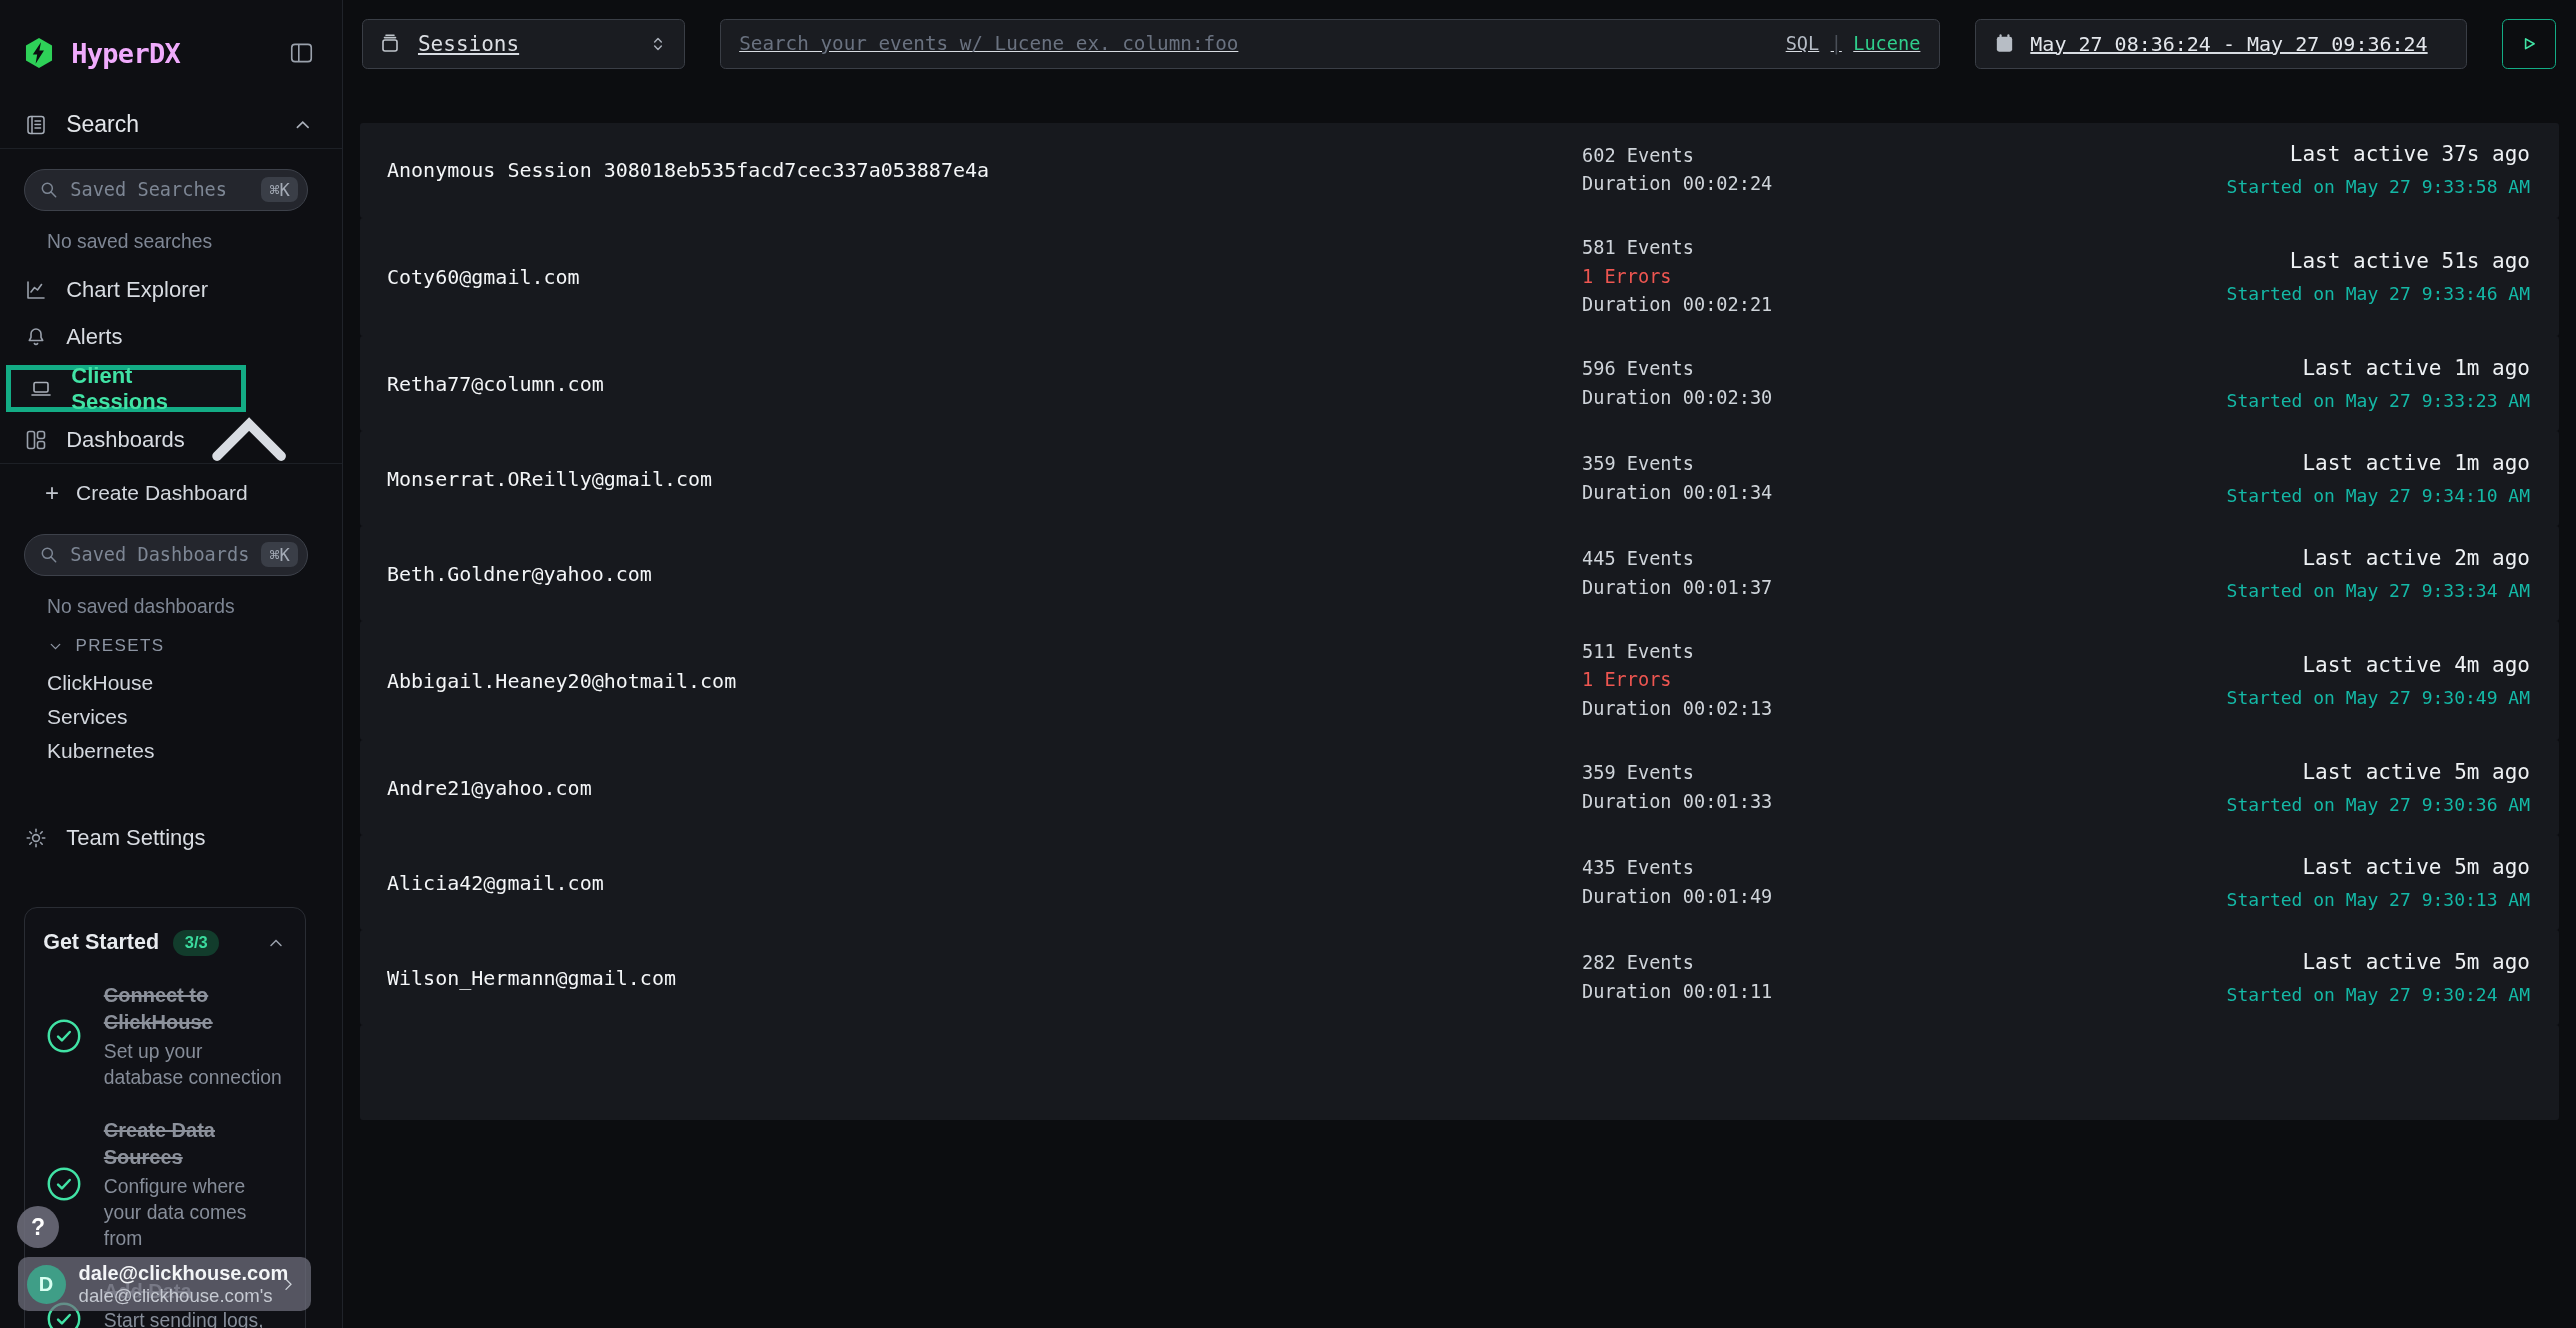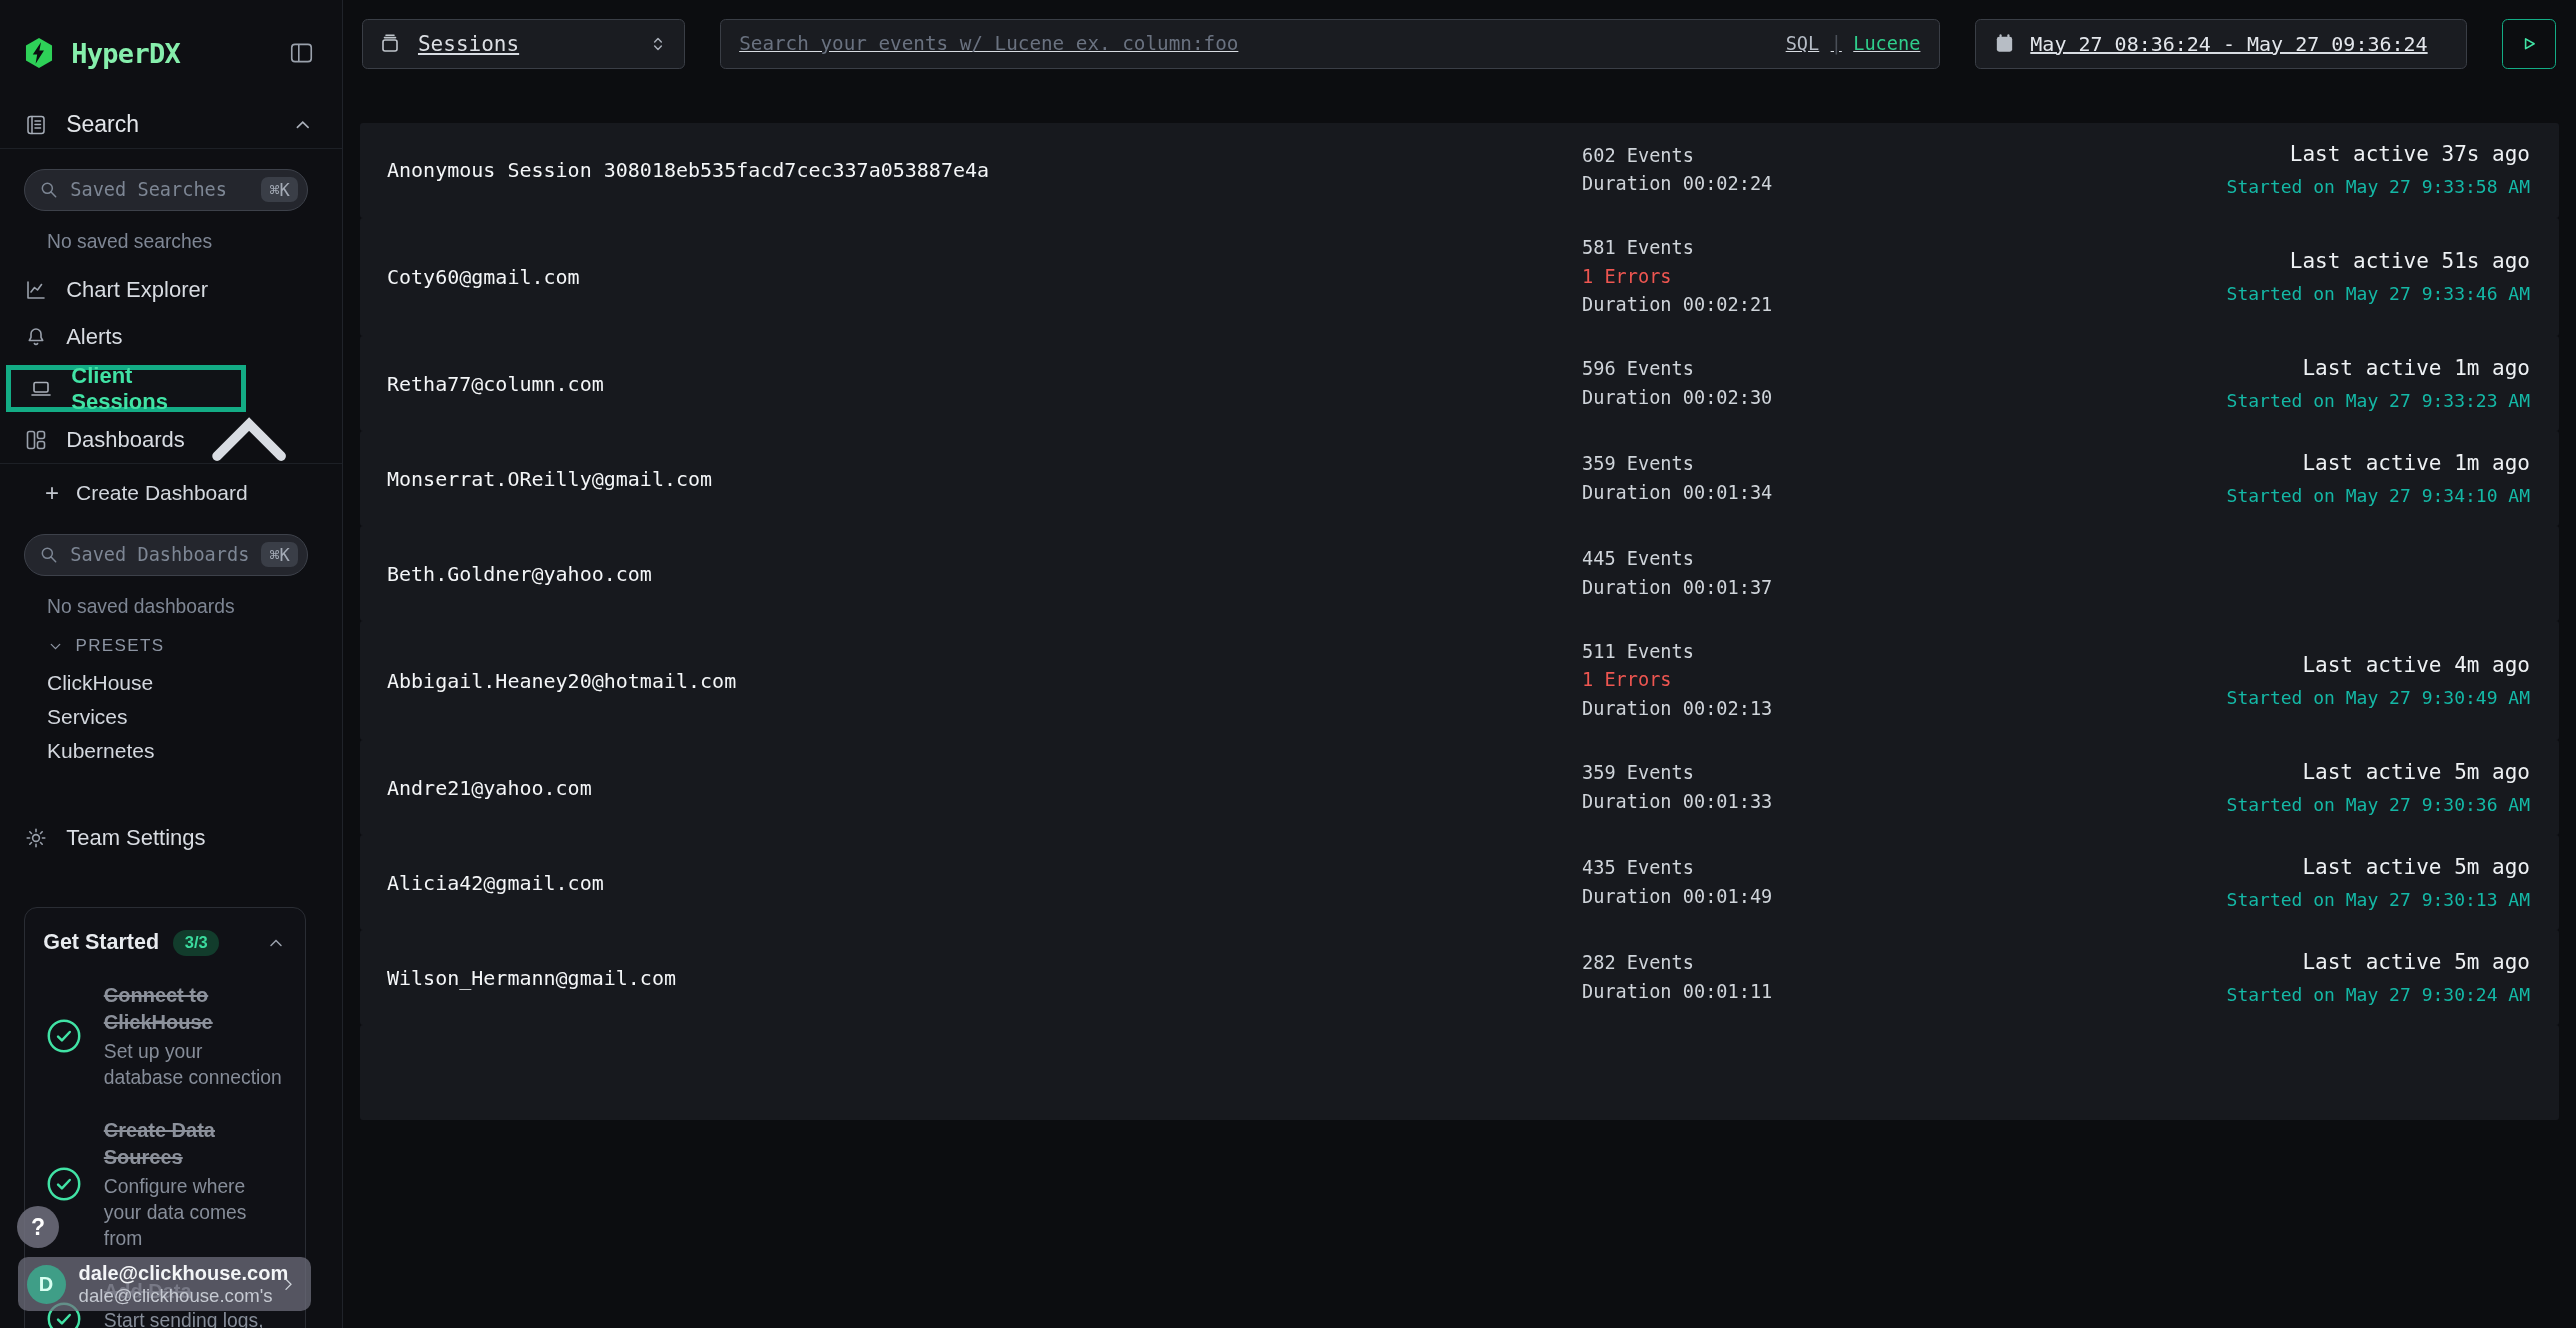--- a/index.html
+++ b/index.html
@@ -15,21 +15,21 @@
 
   
   .sidebar {
     width:343px; min-width:343px; height:100%;
     background:#0e0f13;
     border-right:1.4px solid #20232a;
     position:relative; overflow:hidden;
   }
   .logo-row { display:flex; align-items:center; padding:36px 26px 31.5px 21.5px; }
   .logo-hex { width:34px; height:34px; }
-  .logo-text { font-family:"DejaVu Sans Mono", monospace; font-weight:bold; font-size:27px; color:#86efac; margin-left:15.7px; letter-spacing:-0.7px; }
+  .logo-text { font-family:"DejaVu Sans Mono", monospace; font-weight:bold; font-size:27px; color:#f0abfc; margin-left:15.7px; letter-spacing:-0.7px; }
   .collapse-btn { margin-left:auto; width:29px; height:26px; cursor:pointer; }
 
   .side-header { display:flex; align-items:center; height:46px; padding:0 29px 0 23.6px; }
   .side-header .hdr-icon { width:24px; height:24px; color:#a6adb8; }
   .side-header .hdr-label { font-size:23px; color:#e3e6ea; margin-left:18.6px; }
   .side-header .hdr-chev { margin-left:auto; width:21.5px; height:21.5px; color:#aab0ba; }
   .divider { border-top:1.4px solid #1d2026; }
 
   .pill-input {
     margin:20px 34px 0 23.6px; height:42px;
@@ -410,20 +410,24 @@
     </div>
   </div>
 
   <div class="session-row">
     <div class="sess-name">Beth.Goldner@yahoo.com</div>
     <div class="sess-mid">
       <span class="sess-events">445 Events</span>
 
       <span class="sess-duration">Duration 00:01:37</span>
     </div>
+    <div class="sess-right">
+      <span class="sess-last">Last active 2m ago</span>
+      <span class="sess-started">Started on May 27 9:33:34 AM</span>
+    </div>
   </div>
 
   <div class="session-row">
     <div class="sess-name">Abbigail.Heaney20@hotmail.com</div>
     <div class="sess-mid">
       <span class="sess-events">511 Events</span>
       <span class="sess-errors">1 Errors</span>
       <span class="sess-duration">Duration 00:02:13</span>
     </div>
     <div class="sess-right">

